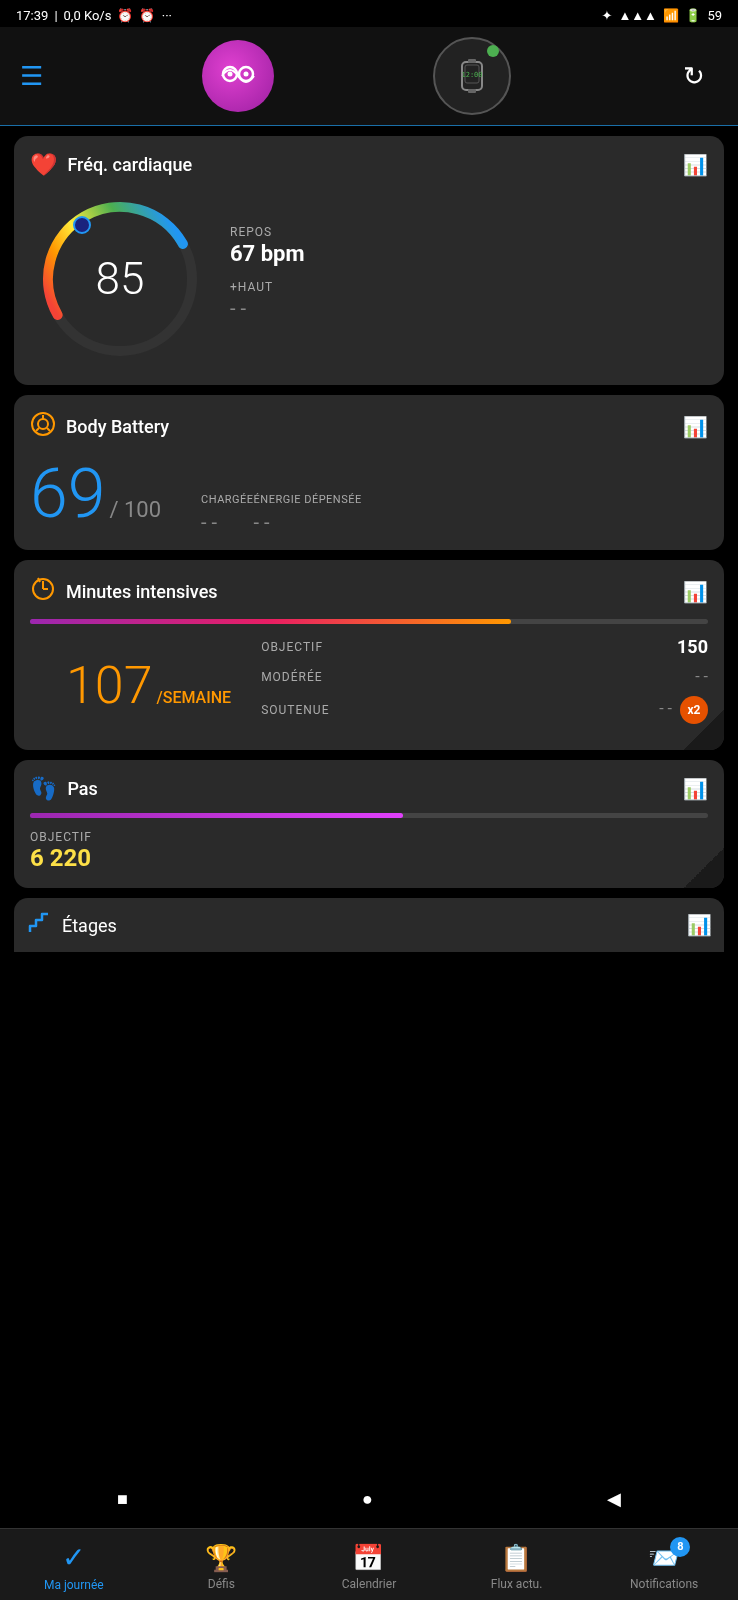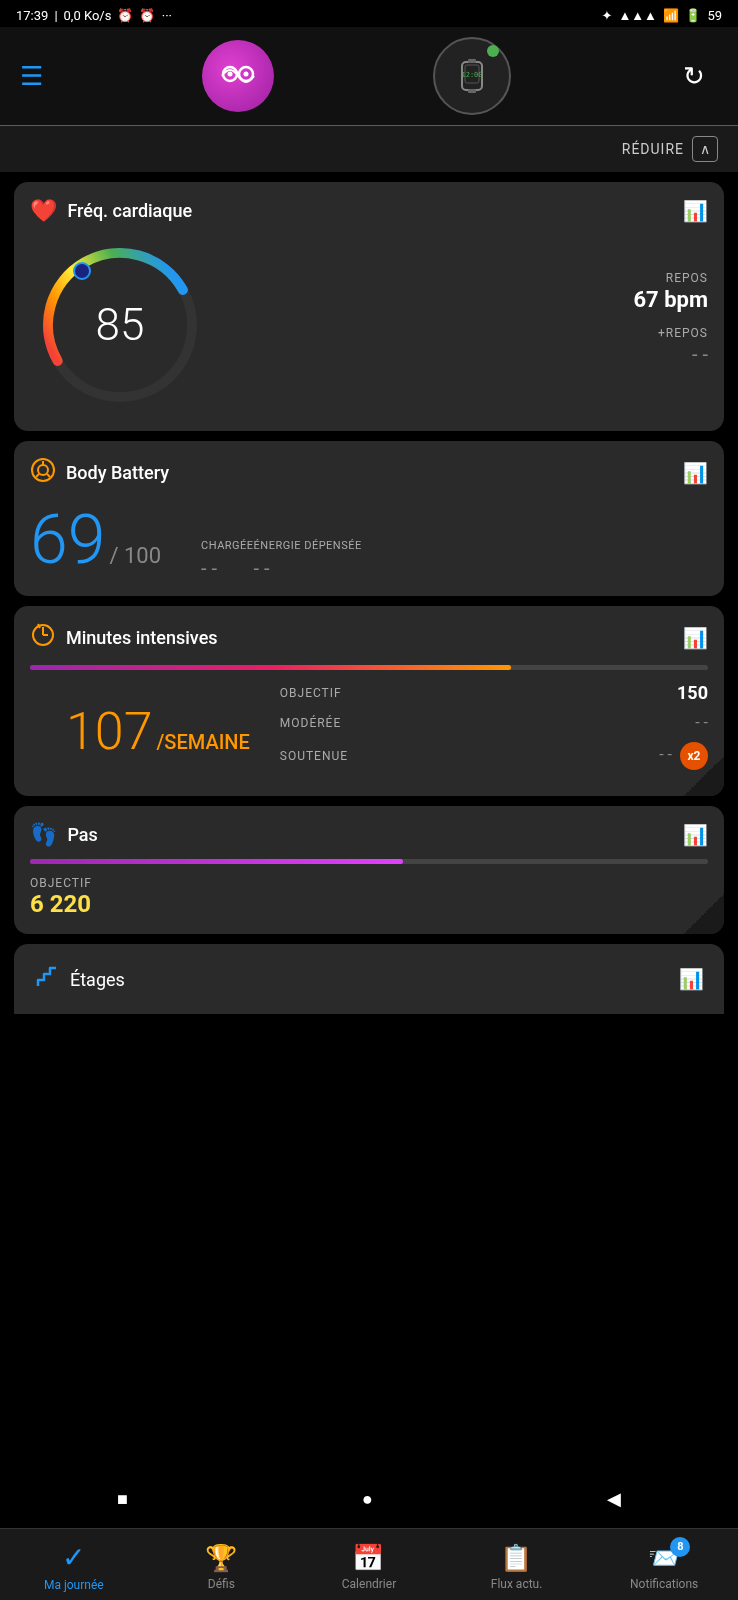--- a/index.html
+++ b/index.html
@@ -122,21 +122,21 @@
     }
     .gauge-svg {
       width: 180px; height: 180px;
     }
     .gauge-value {
       position: absolute;
       top: 50%; left: 50%;
       transform: translate(-50%, -50%);
       font-size: 44px; font-weight: 300; color: #fff;
     }
-    .heart-stats { flex: 1; text-align: right; }
+    .heart-stats { flex: 1; }
     .stat-row { margin-bottom: 14px; }
     .stat-label { font-size: 12px; color: #aaa; letter-spacing: 1px; margin-bottom: 2px; }
     .stat-value { font-size: 22px; font-weight: bold; color: #fff; }
     .stat-dash { font-size: 20px; color: #888; }
 
     
     .body-battery-body {
       display: flex; align-items: flex-end; gap: 40px;
     }
     .bb-value {
@@ -155,21 +155,21 @@
       height: 5px; background: #444; border-radius: 3px;
     }
     .progress-bar-fill {
       height: 5px; border-radius: 3px;
       background: linear-gradient(to right, #9c27b0, #e91e63, #ff9800);
     }
     .minutes-body { display: flex; align-items: center; gap: 30px; }
     .minutes-value {
       font-size: 52px; font-weight: 300; color: #ff9800; margin-left: 36px;
     }
-    .minutes-unit { font-size: 20px; color: #ff9800; font-weight: 500; }
+    .minutes-unit { font-size: 16px; color: #ff9800; font-weight: 500; }
     .minutes-stats { flex: 1; }
     .mstat-row { display: flex; justify-content: space-between; margin-bottom: 10px; align-items: center; }
     .mstat-label { font-size: 12px; color: #aaa; letter-spacing: 1px; }
     .mstat-value { font-size: 18px; font-weight: bold; color: #fff; }
     .mstat-dash { font-size: 16px; color: #888; }
     .x2-badge {
       background: #e65100;
       border-radius: 50%;
       width: 28px; height: 28px;
       display: inline-flex; align-items: center; justify-content: center;
@@ -189,21 +189,21 @@
       margin: 8px 0 4px;
     }
     .pas-objectif-label { font-size: 12px; color: #aaa; letter-spacing: 1px; }
     .pas-objectif-value { font-size: 24px; font-weight: bold; color: #fde047; }
 
     
     .etages-partial {
       background: #2a2a2a;
       border-radius: 14px 14px 0 0;
       margin: 10px 14px 0;
-      padding: 20px;
+      padding: 12px;
       display: flex; justify-content: space-between; align-items: center;
     }
     .etages-title { display: flex; align-items: center; gap: 10px; font-size: 18px; }
 
     
     .bottom-nav {
       position: fixed;
       bottom: 0; left: 0; width: 738px;
       background: #1a1a1a;
       border-top: 1px solid #333;
@@ -285,26 +285,20 @@
       <text x="22" y="23" text-anchor="middle" fill="#4caf50" font-size="7" font-family="monospace">12:00</text>
       <rect x="18" y="5" width="8" height="4" rx="1" fill="#666"></rect>
       <rect x="18" y="35" width="8" height="4" rx="1" fill="#666"></rect>
     </svg>
   </div>
   <div class="refresh-btn">↻</div>
 </div>
 
 <div class="main-content">
 
-  <div class="reduce-bar">
-    <span class="reduce-label">RÉDUIRE</span>
-    <div class="reduce-chevron">
-      <span>∧</span>
-    </div>
-  </div>
 
   <div class="card">
     <div class="card-header">
       <div class="card-title">
         <span class="card-icon">❤️</span>
         <span>Fréq. cardiaque</span>
       </div>
       <span class="chart-icon">📊</span>
     </div>
     <div class="heart-rate-body">
@@ -327,21 +321,21 @@
           <circle cx="52" cy="36" r="8" fill="#1a237e" stroke="#2196f3" stroke-width="2"></circle>
         </svg>
         <div class="gauge-value">85</div>
       </div>
       <div class="heart-stats">
         <div class="stat-row">
           <div class="stat-label">REPOS</div>
           <div class="stat-value">67 bpm</div>
         </div>
         <div class="stat-row">
-          <div class="stat-label">+REPOS</div>
+          <div class="stat-label">+HAUT</div>
           <div class="stat-dash">- -</div>
         </div>
       </div>
     </div>
   </div>
 
   <div class="card">
     <div class="card-header">
       <div class="card-title">
         <span class="card-icon">

